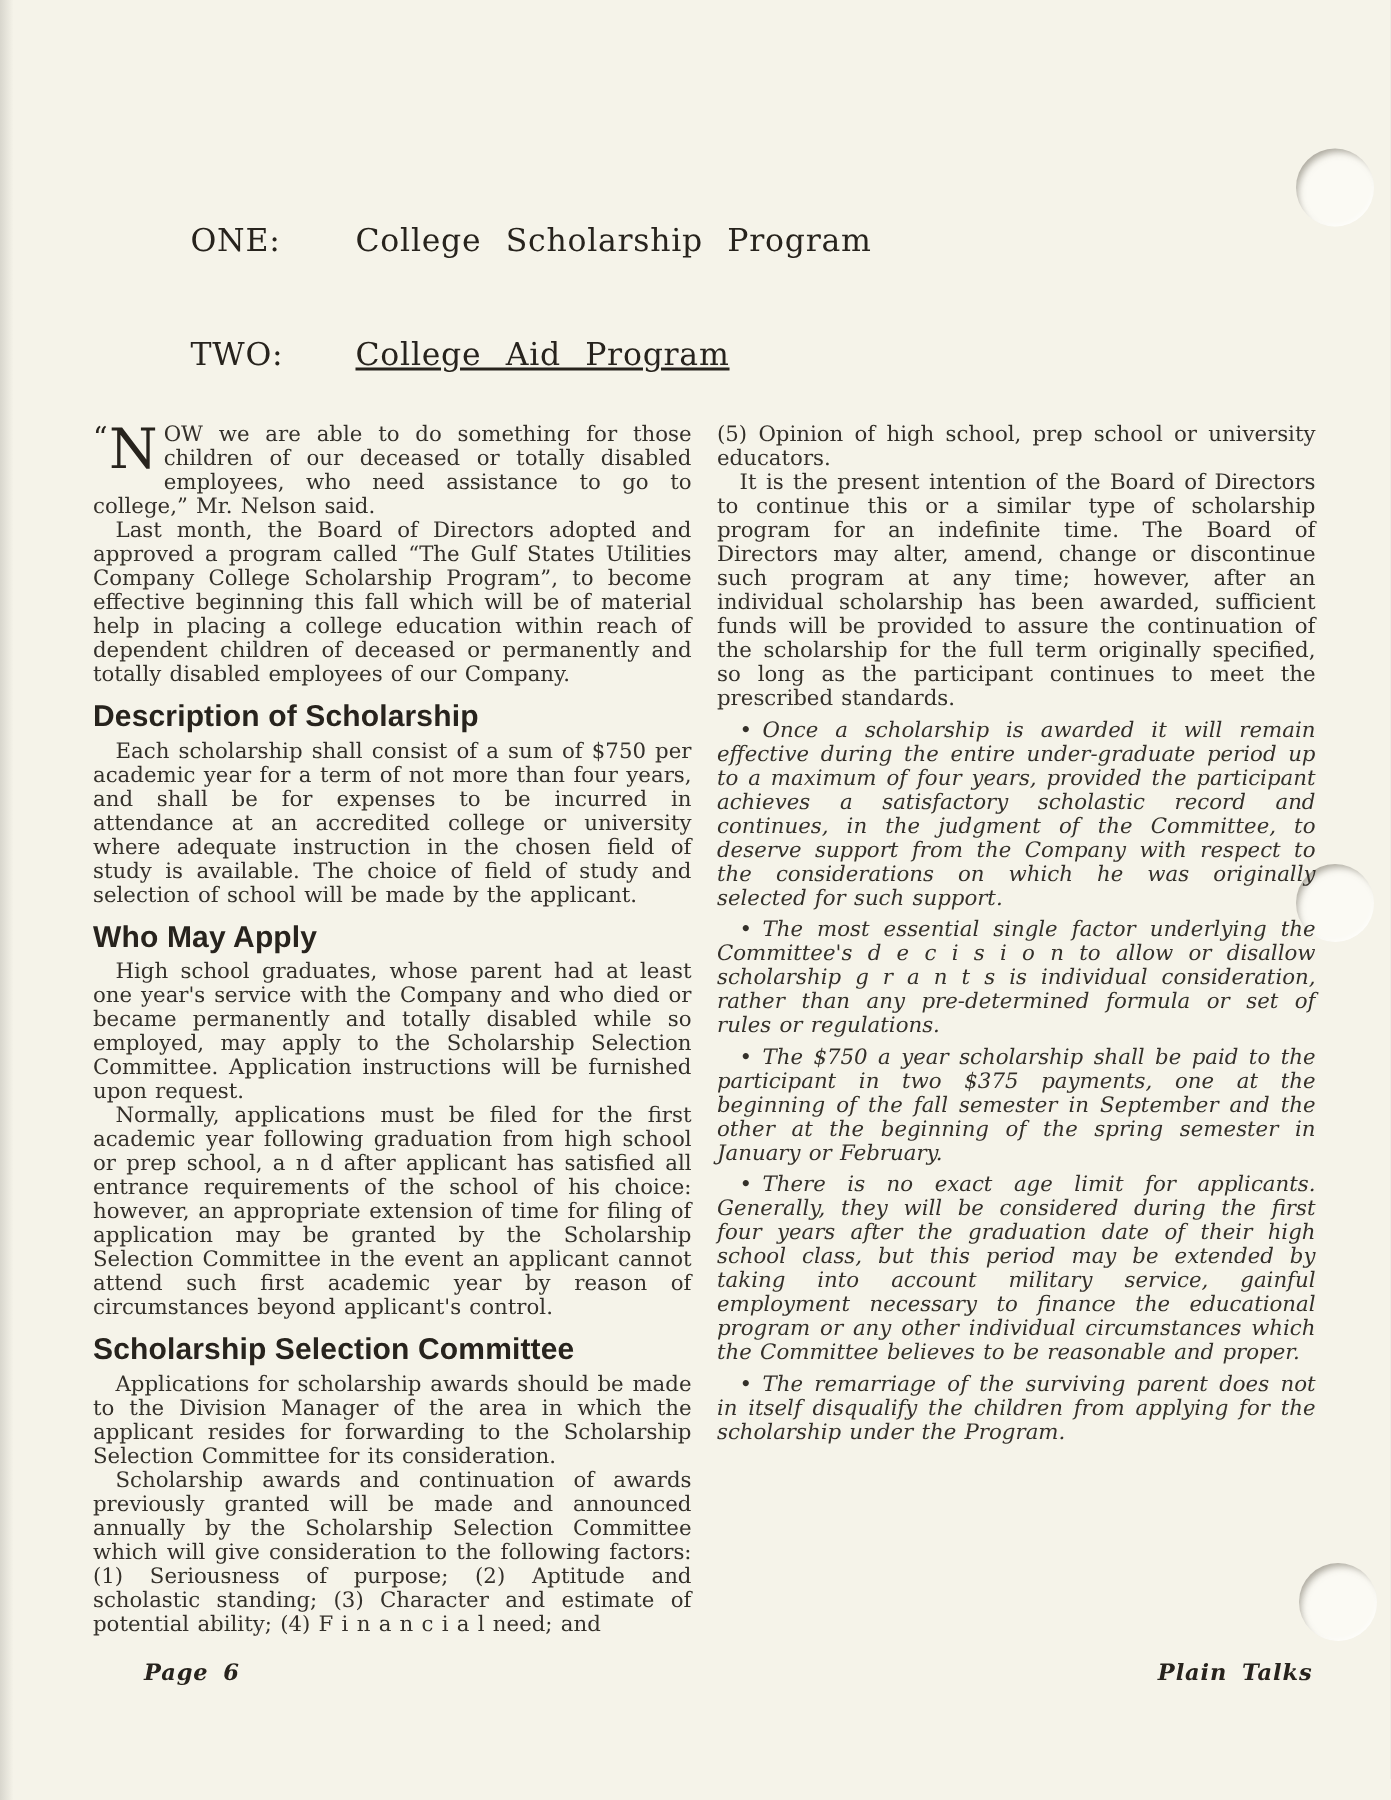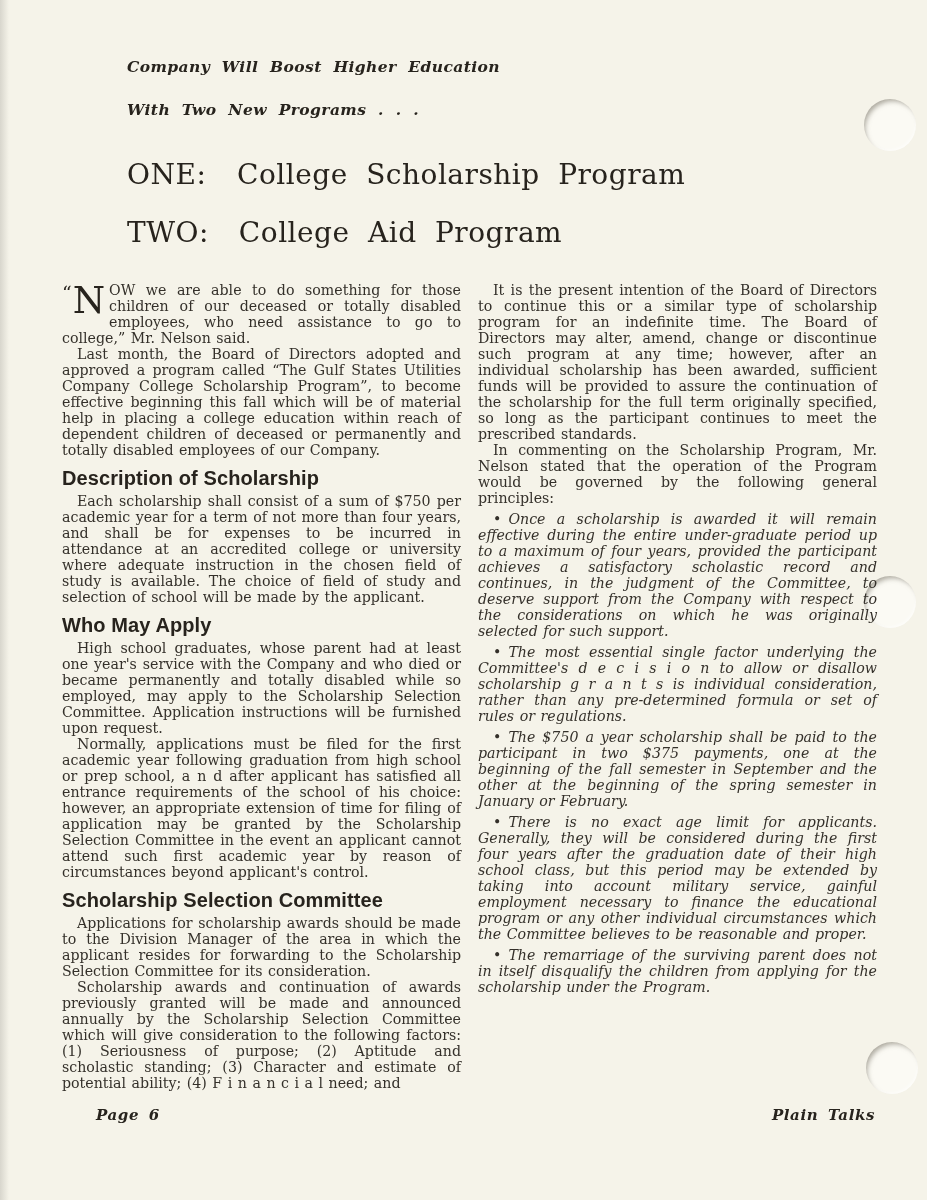--- a/index.html
+++ b/index.html
@@ -34,29 +34,28 @@
     position:absolute;left:127px;
     font-size:15.5px;font-weight:bold;font-style:italic;
     letter-spacing:.4px;word-spacing:6px;color:var(--heading-ink);
     white-space:nowrap;
   }
   .kicker-1{top:57px;}
   .kicker-2{top:100px;}
 
   .headline{
     position:absolute;left:127px;
-    font-size:28px;color:var(--heading-ink);
+    font-size:21px;color:var(--heading-ink);
     letter-spacing:.5px;white-space:nowrap;
     font-weight:500;
-    margin-top:10px;
   }
   .headline .hl-label{display:inline-block;min-width:80px;margin-right:30px;}
   .headline .hl-text{word-spacing:9px;}
   .headline-1{top:148px;}
-  .headline-2{top:206px;}
+  .headline-2{top:224px;text-decoration:underline;}
 
   .columns{
     position:absolute;left:62px;top:282px;width:816px;
     display:flex;gap:17px;align-items:flex-start;
   }
   .col{width:399px;}
 
   .body-para{
     margin:0;
     font-size:14.2px;line-height:16px;
@@ -95,22 +94,20 @@
 </head>
 <body>
 
 <div class="page">
   <div class="edge-shade"></div>
 
   <div class="punch-hole hole-1"></div>
   <div class="punch-hole hole-2"></div>
   <div class="punch-hole hole-3"></div>
 
-  <div class="kicker kicker-1">Company Will Boost Higher Education</div>
-  <div class="kicker kicker-2">With Two New Programs . . .</div>
 
   <div class="headline headline-1">
     <span class="hl-label">ONE:</span><span class="hl-text">College Scholarship Program</span>
   </div>
   <div class="headline headline-2">
     <span class="hl-label">TWO:</span><span class="hl-text">College Aid Program</span>
   </div>
 
   <div class="columns">
     <div class="col">
@@ -119,22 +116,22 @@
         <h3 class="sec-heading">Description of Scholarship</h3>
         <p class="body-para">Each scholarship shall consist of a sum of $750 per academic year for a term of not more than four years, and shall be for expenses to be incurred in attendance at an accredited college or university where adequate instruction in the chosen field of study is available. The choice of field of study and selection of school will be made by the applicant.</p>
         <h3 class="sec-heading">Who May Apply</h3>
         <p class="body-para">High school graduates, whose parent had at least one year's service with the Company and who died or became permanently and totally disabled while so employed, may apply to the Scholarship Selection Committee. Application instructions will be furnished upon request.</p>
         <p class="body-para">Normally, applications must be filed for the first academic year following graduation from high school or prep school, a n d after applicant has satisfied all entrance requirements of the school of his choice: however, an appropriate extension of time for filing of application may be granted by the Scholarship Selection Committee in the event an applicant cannot attend such first academic year by reason of circumstances beyond applicant's control.</p>
         <h3 class="sec-heading">Scholarship Selection Committee</h3>
         <p class="body-para">Applications for scholarship awards should be made to the Division Manager of the area in which the applicant resides for forwarding to the Scholarship Selection Committee for its consideration.</p>
         <p class="body-para">Scholarship awards and continuation of awards previously granted will be made and announced annually by the Scholarship Selection Committee which will give consideration to the following factors: (1) Seriousness of purpose; (2) Aptitude and scholastic standing; (3) Character and estimate of potential ability; (4) F i n a n c i a l need; and</p>
       </div>
     <div class="col">
+        <p class="body-para flush">(5) Opinion of high school, prep school or university educators.</p>
         <p class="body-para">It is the present intention of the Board of Directors to continue this or a similar type of scholarship program for an indefinite time. The Board of Directors may alter, amend, change or discontinue such program at any time; however, after an individual scholarship has been awarded, sufficient funds will be provided to assure the continuation of the scholarship for the full term originally specified, so long as the participant continues to meet the prescribed standards.</p>
-        <p class="body-para">In commenting on the Scholarship Program, Mr. Nelson stated that the operation of the Program would be governed by the following general principles:</p>
         <p class="body-para bullet"><span class="bullet-glyph">•</span>Once a scholarship is awarded it will remain effective during the entire under-graduate period up to a maximum of four years, provided the participant achieves a satisfactory scholastic record and continues, in the judgment of the Committee, to deserve support from the Company with respect to the considerations on which he was originally selected for such support.</p>
         <p class="body-para bullet"><span class="bullet-glyph">•</span>The most essential single factor underlying the Committee's d e c i s i o n to allow or disallow scholarship g r a n t s is individual consideration, rather than any pre-determined formula or set of rules or regulations.</p>
         <p class="body-para bullet"><span class="bullet-glyph">•</span>The $750 a year scholarship shall be paid to the participant in two $375 payments, one at the beginning of the fall semester in September and the other at the beginning of the spring semester in January or February.</p>
         <p class="body-para bullet"><span class="bullet-glyph">•</span>There is no exact age limit for applicants. Generally, they will be considered during the first four years after the graduation date of their high school class, but this period may be extended by taking into account military service, gainful employment necessary to finance the educational program or any other individual circumstances which the Committee believes to be reasonable and proper.</p>
         <p class="body-para bullet"><span class="bullet-glyph">•</span>The remarriage of the surviving parent does not in itself disqualify the children from applying for the scholarship under the Program.</p>
       </div>
   </div>
 
   <div class="footer footer-left">Page 6</div>
   <div class="footer footer-right">Plain Talks</div>

